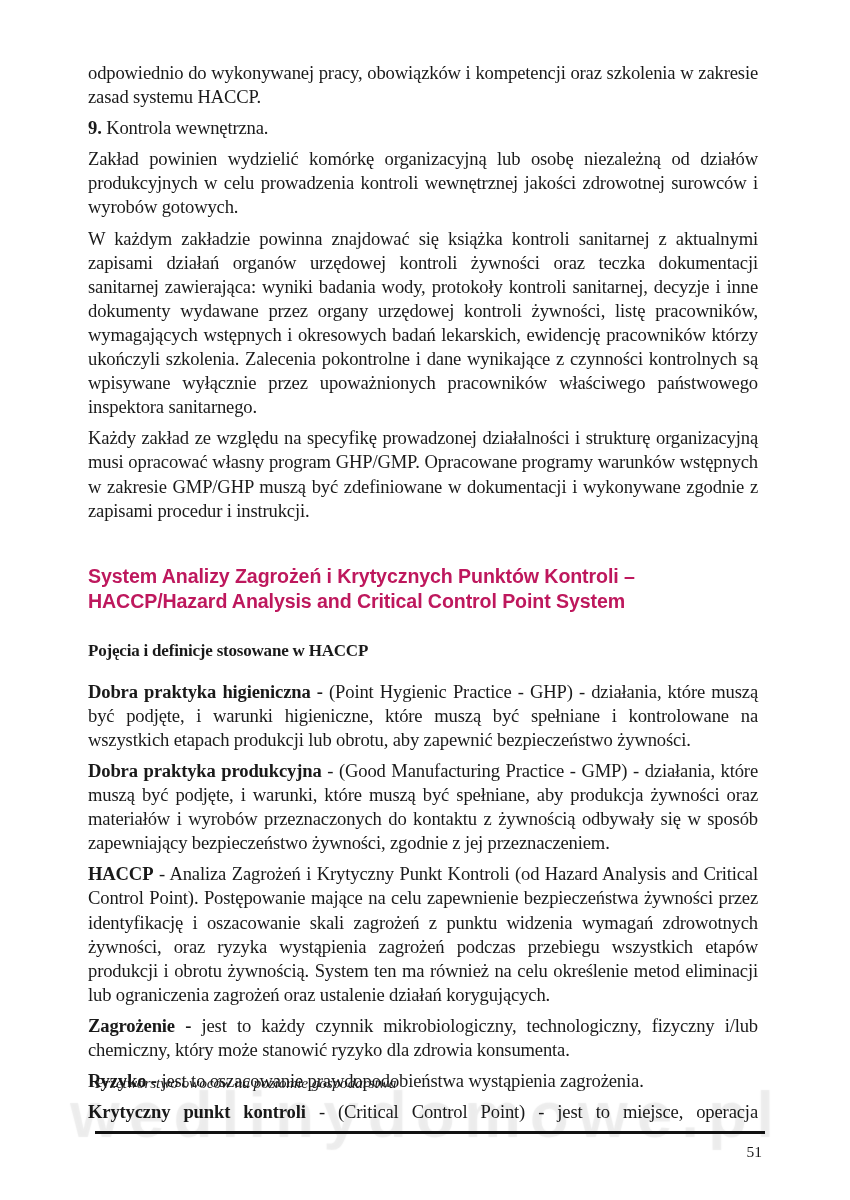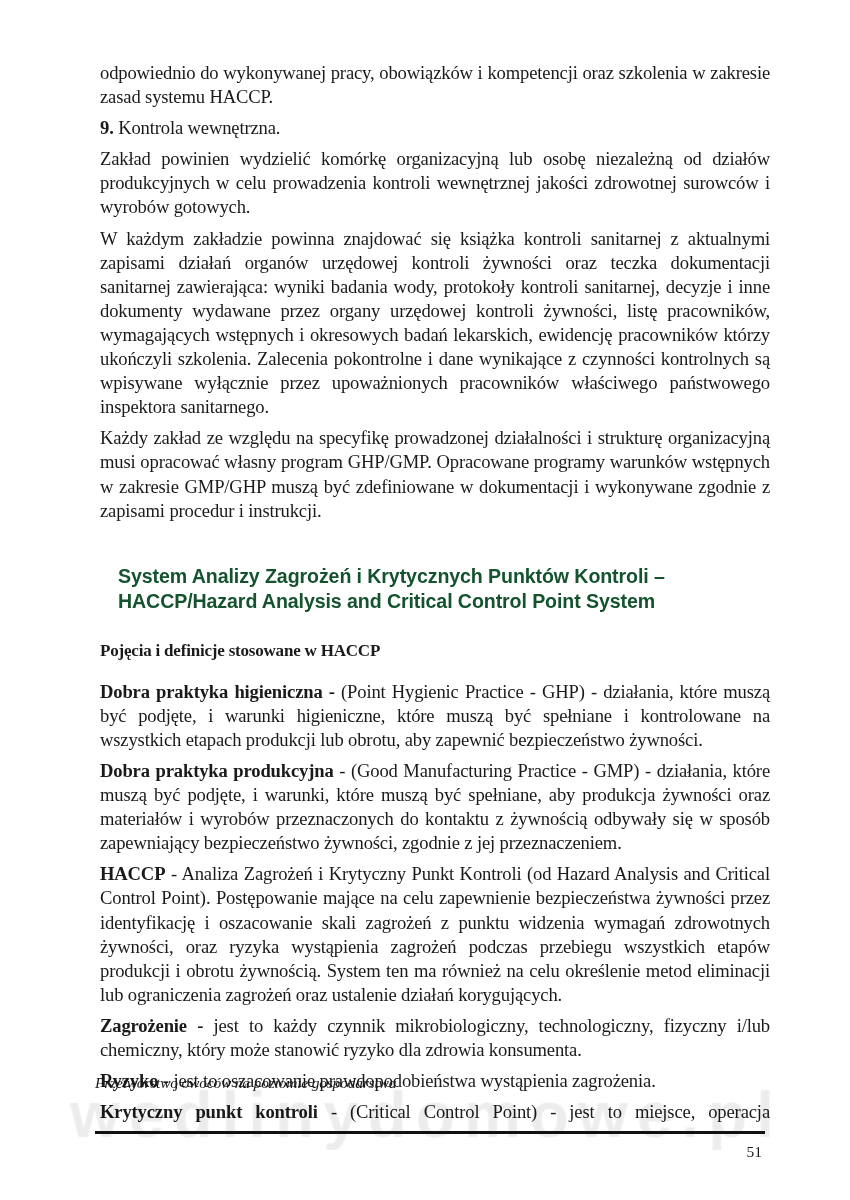--- a/index.html
+++ b/index.html
@@ -6,40 +6,40 @@
   body {
     width: 850px; height: 1200px;
     background: #ffffff;
     position: relative;
     overflow: hidden;
     font-family: "Liberation Serif", "DejaVu Serif", serif;
     color: #1a1a1a;
   }
   .page {
     position: absolute;
-    left: 100px; top: 61px;
+    left: 88px; top: 61px;
     width: 670px;
   }
   p {
     margin: 0 0 7px 0;
     font-size: 18.6px;
     line-height: 24.1px;
     text-align: justify;
     hyphens: none;
     letter-spacing: -0.15px;
   }
   b { font-weight: bold; }
   .h-sans {
     font-family: "Liberation Sans", "DejaVu Sans", sans-serif;
     font-weight: bold;
     font-size: 19.6px;
     line-height: 25px;
-    margin: 41px 0 0 18px;
+    margin: 41px 0 0 0;
     letter-spacing: -0.1px;
-    color: #14532d;
+    color: #be185d;
   }
   .h-serif {
     font-family: "Liberation Serif", "DejaVu Serif", serif;
     font-weight: bold;
     font-size: 17px;
     line-height: 26px;
     margin: 24px 0 16px 0;
     letter-spacing: -0.2px;
   }
   .footer-rule {

